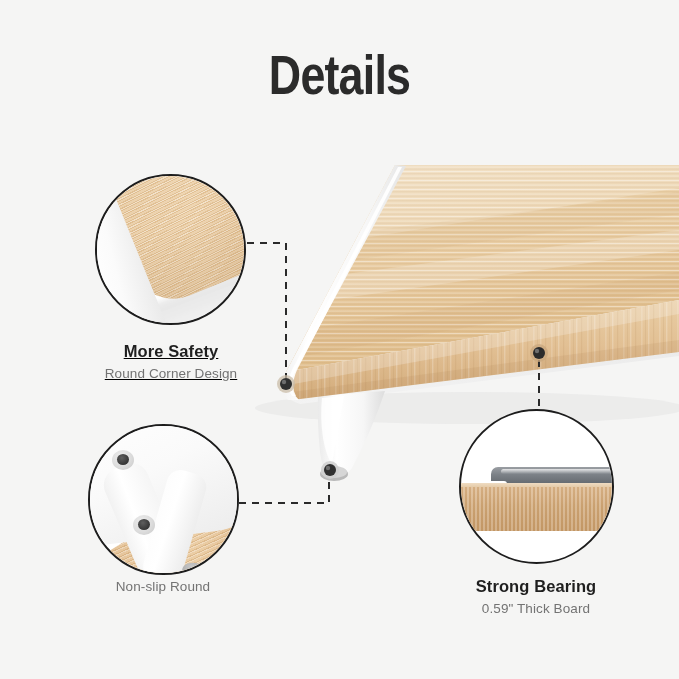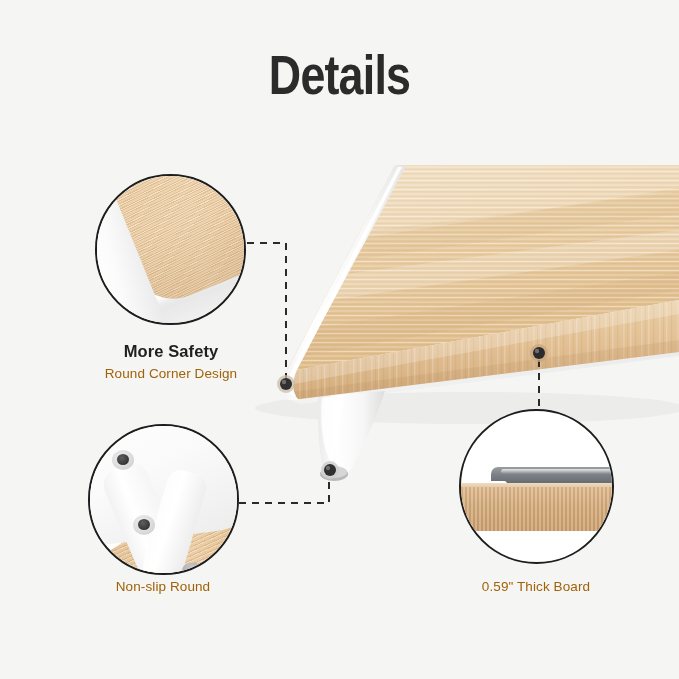--- a/index.html
+++ b/index.html
@@ -50,21 +50,21 @@
     font-size:16.5px;
     font-weight:700;
     color:#1f1f1f;
     letter-spacing:.1px;
     line-height:22px;
   }
   .cap .t2{
     display:block;
     font-size:13.5px;
     font-weight:400;
-    color:#a16207;
+    color:#737373;
     letter-spacing:.1px;
     line-height:20px;
     margin-top:2px;
   }
 
   
   .c1-wood{
     position:absolute;
     left:52px;top:-34px;
     width:180px;height:170px;
@@ -299,21 +299,21 @@
       <circle cx="537" cy="351" r="2.2" fill="#6e6e6e"></circle>
     </g>
   </svg>
 
   <div class="callout">
     <div class="circle" style="left:95px;top:174px;width:151px;height:151px;">
       <div class="c1-shadow"></div>
       <div class="c1-wood"></div>
       <div class="c1-white"></div>
     </div>
-    <div class="cap" style="left:70px;top:340px;width:202px;">
+    <div class="cap" style="left:70px;top:340px;width:202px;text-decoration:underline;">
       <span class="t1">More Safety</span>
       <span class="t2">Round Corner Design</span>
     </div>
   </div>
 
   <div class="callout">
     <div class="circle" style="left:88px;top:424px;width:151px;height:151px;">
       <div class="c2-wood"></div>
       <div class="c2-body"></div>
       <div class="c2-arm"></div>
@@ -328,17 +328,18 @@
   </div>
 
   <div class="callout">
     <div class="circle" style="left:459px;top:409px;width:155px;height:155px;">
       <div class="c3-dev"></div>
       <div class="c3-devlip"></div>
       <div class="c3-top"></div>
       <div class="c3-board"></div>
     </div>
     <div class="cap" style="left:435px;top:575px;width:202px;">
+      <span class="t1">Strong Bearing</span>
       <span class="t2">0.59" Thick Board</span>
     </div>
   </div>
 
 </div>
 
 </body></html>

